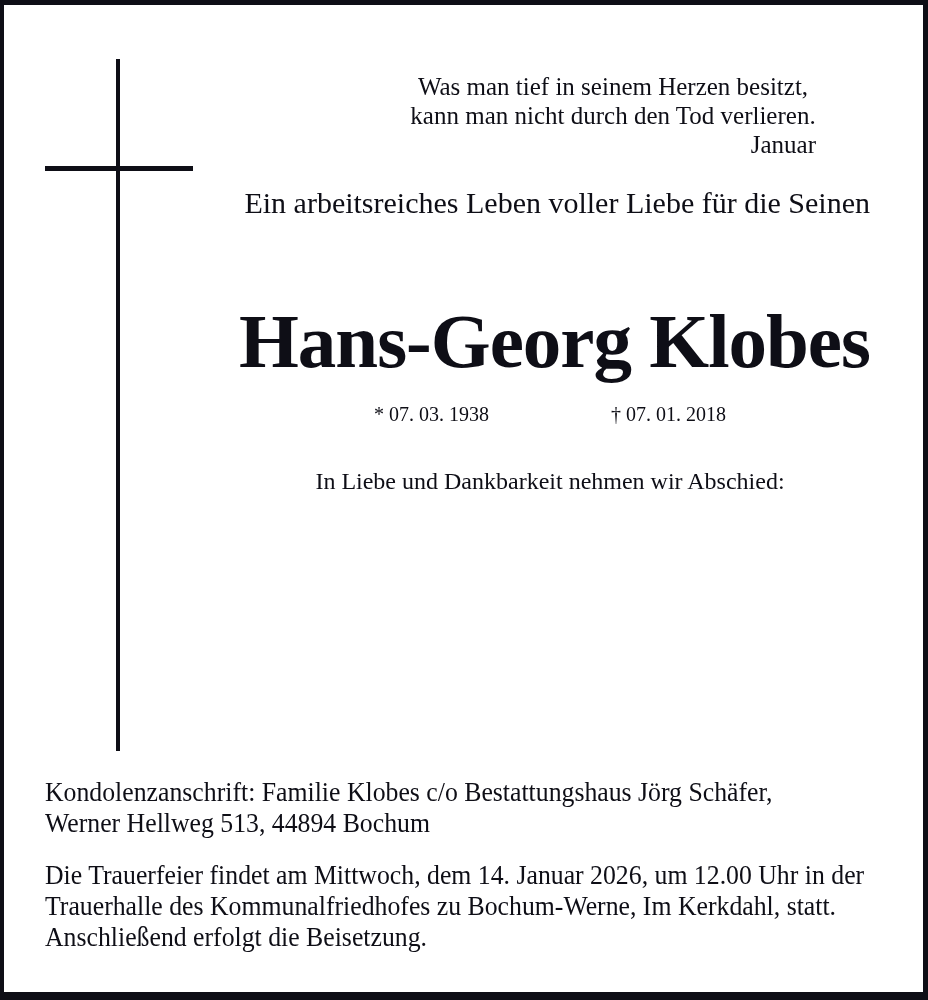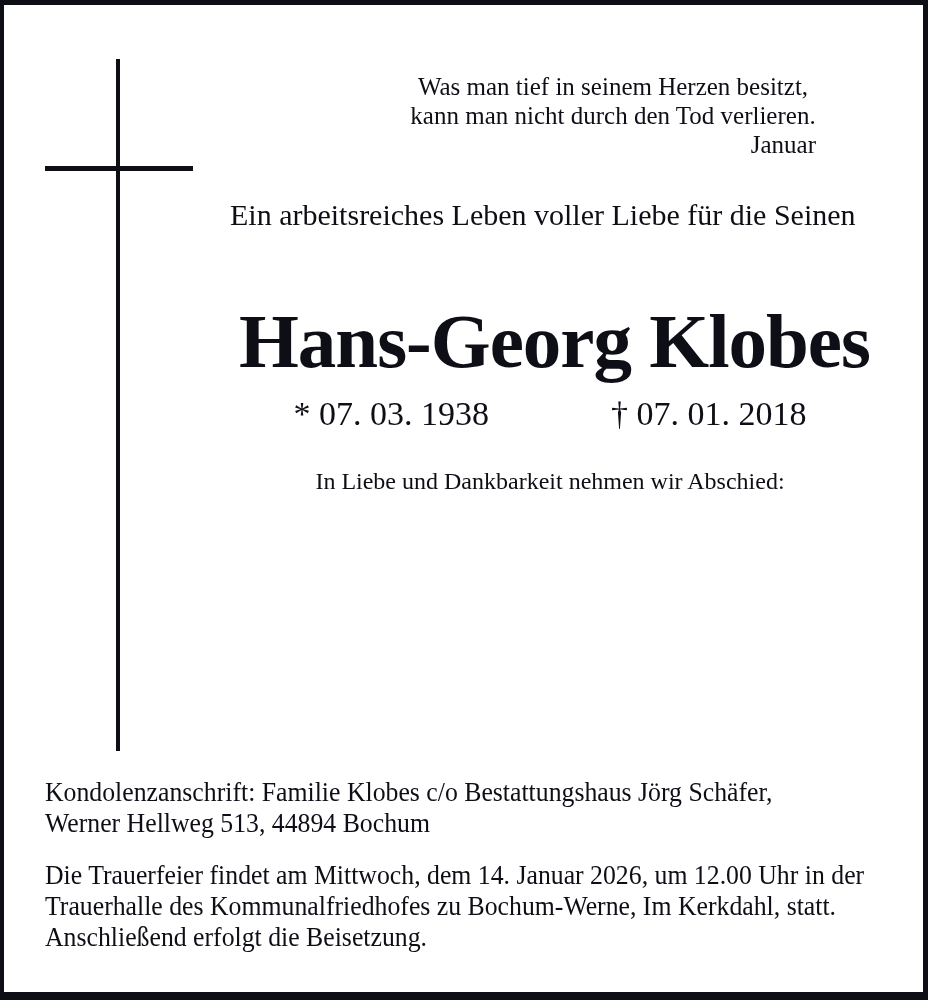--- a/index.html
+++ b/index.html
@@ -47,23 +47,23 @@
     font-size: 25px;
     line-height: 29px;
     margin-top: 16px;
   }
   .quote-attribution {
     text-align: right;
     padding-right: 12px;
   }
 
   .motto-block {
-    top: 196px; left: 230px;
+    top: 184px; left: 230px;
     width: 640px;
-    text-align: left;
+    text-align: right;
     font-size: 30px;
     line-height: 37px;
   }
 
   .deceased-name {
     top: 300px; left: 230px;
     width: 640px;
     text-align: right;
     font-size: 77px;
     font-weight: bold;
@@ -71,21 +71,21 @@
     white-space: nowrap;
     letter-spacing: -1px;
   }
 
   .dates-row {
     top: 398px; left: 230px;
     width: 640px;
     display: flex;
     justify-content: center;
     gap: 122px;
-    font-size: 34px;
+    font-size: 20px;
     line-height: 32px;
   }
   .date-item { white-space: nowrap; }
 
   .farewell-line {
     top: 464px; left: 230px;
     width: 640px;
     text-align: center;
     font-size: 24px;
     line-height: 34px;

